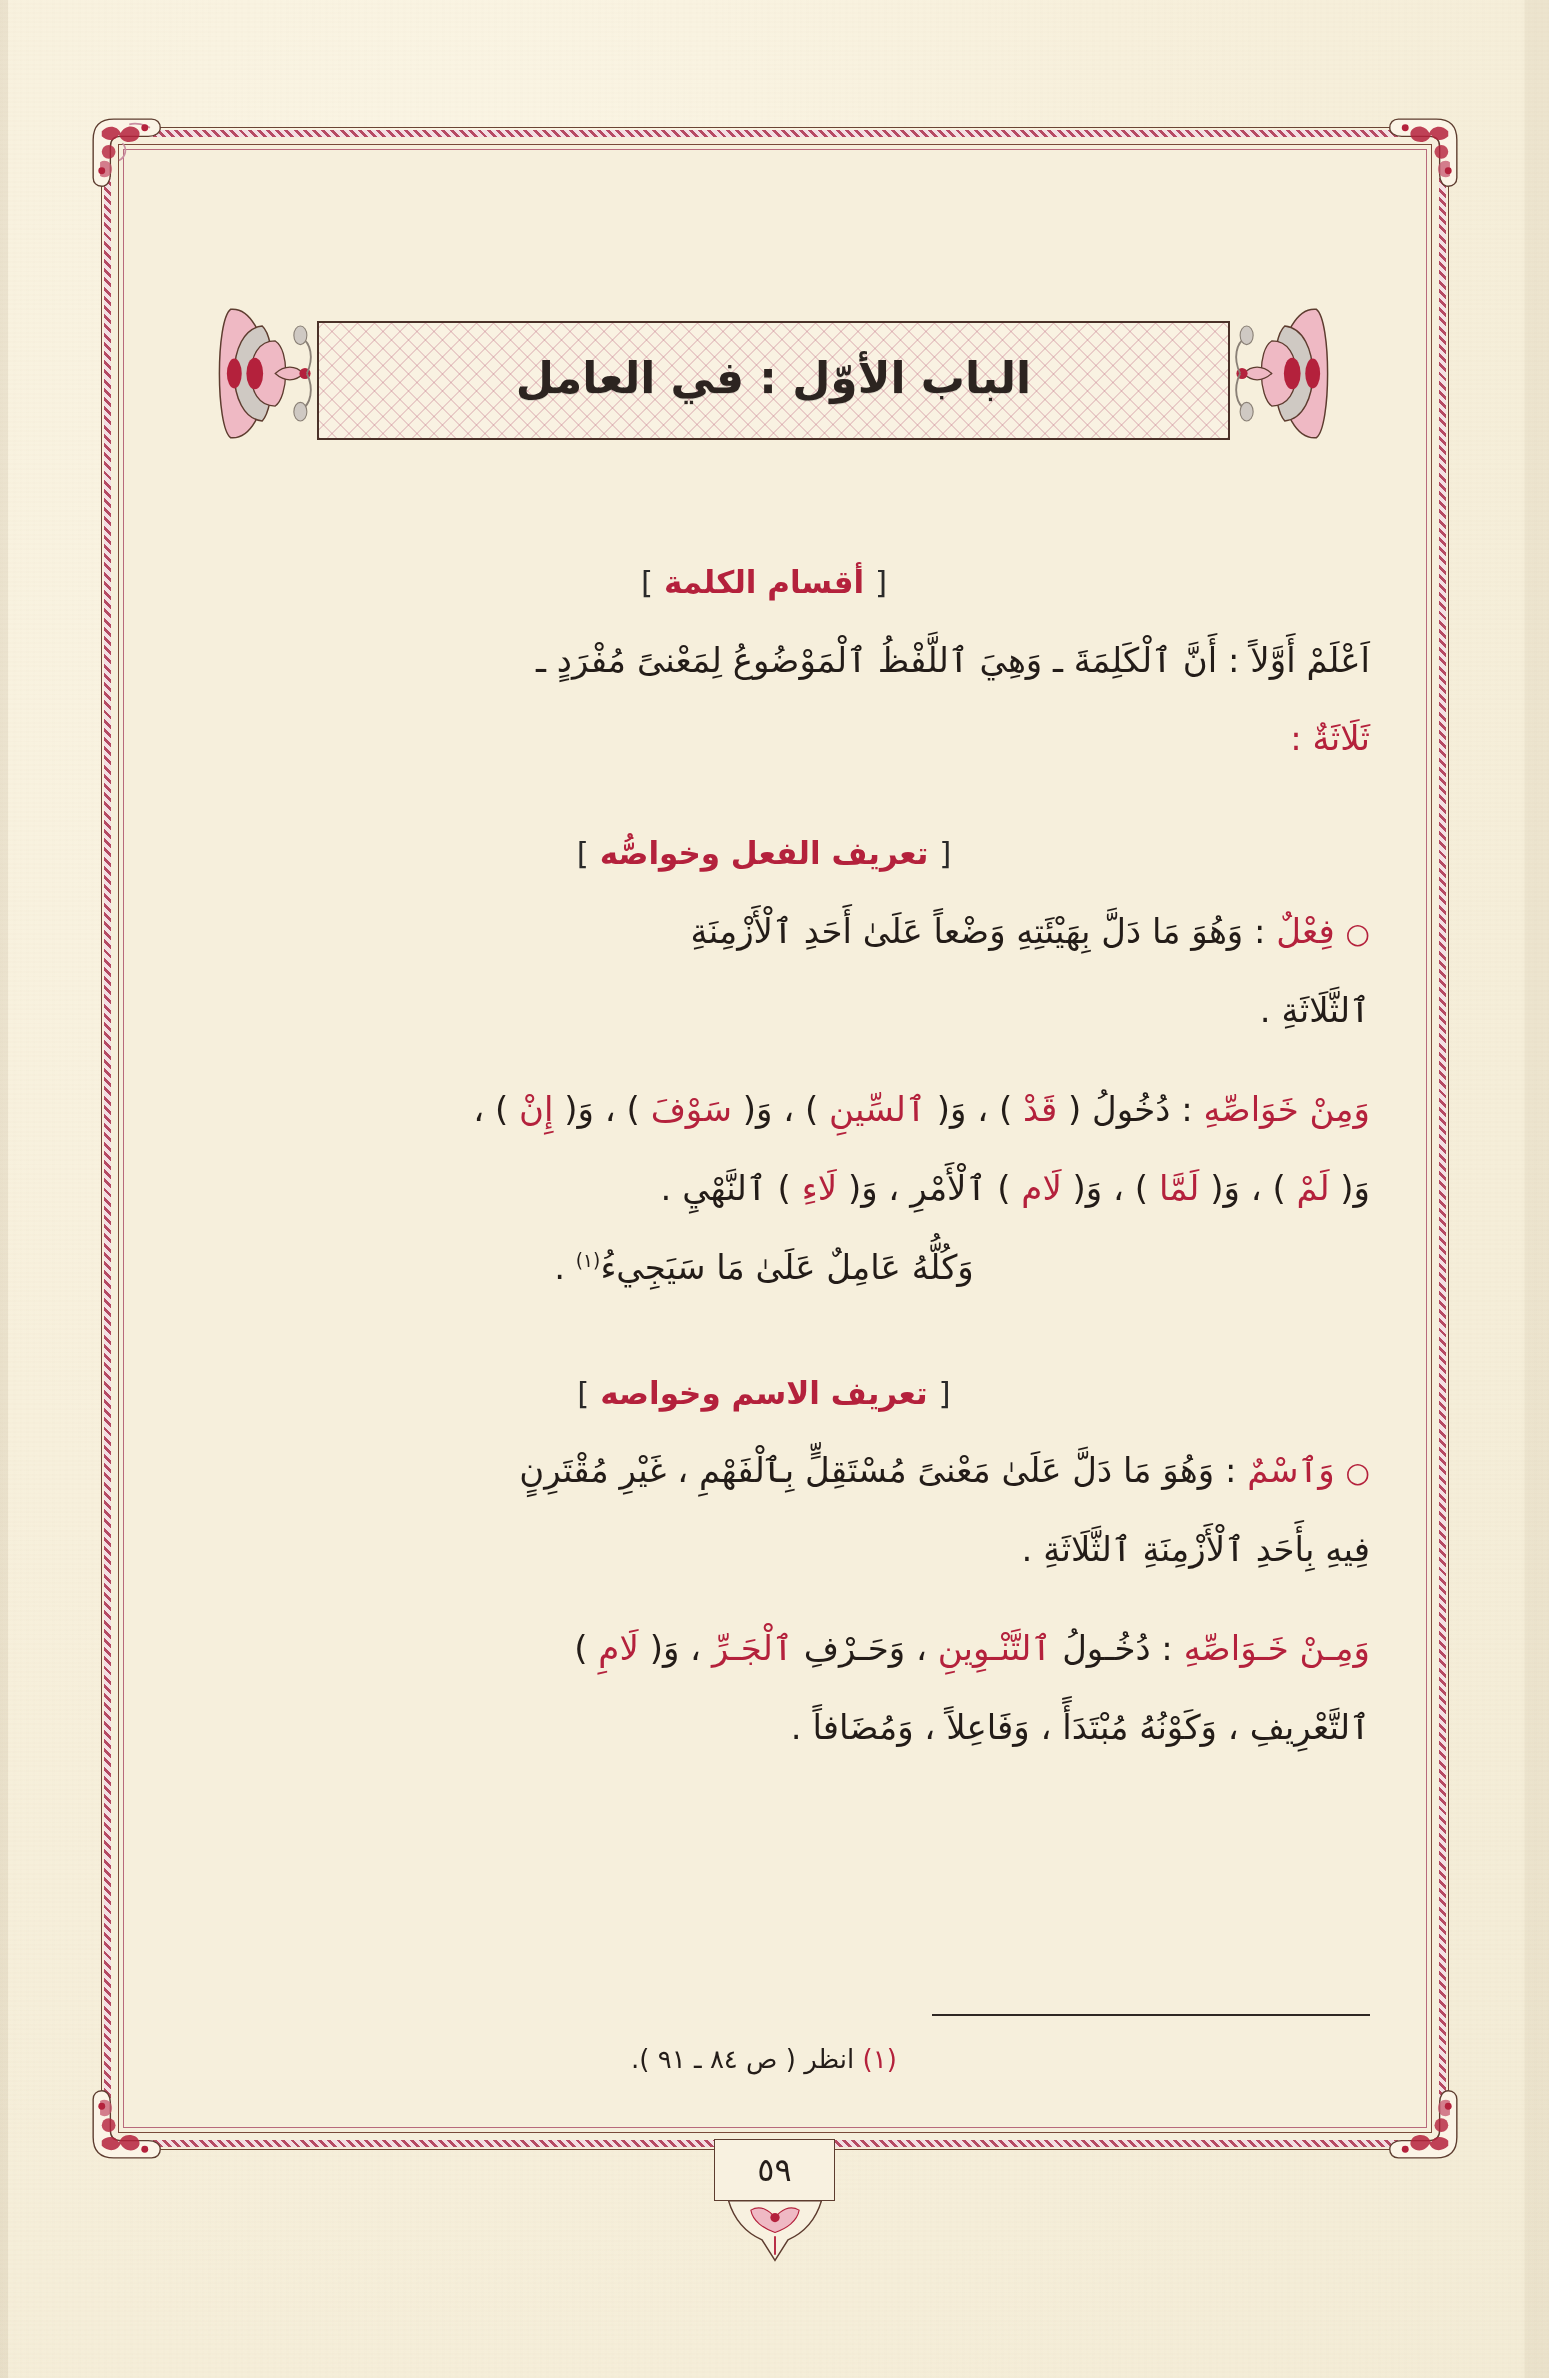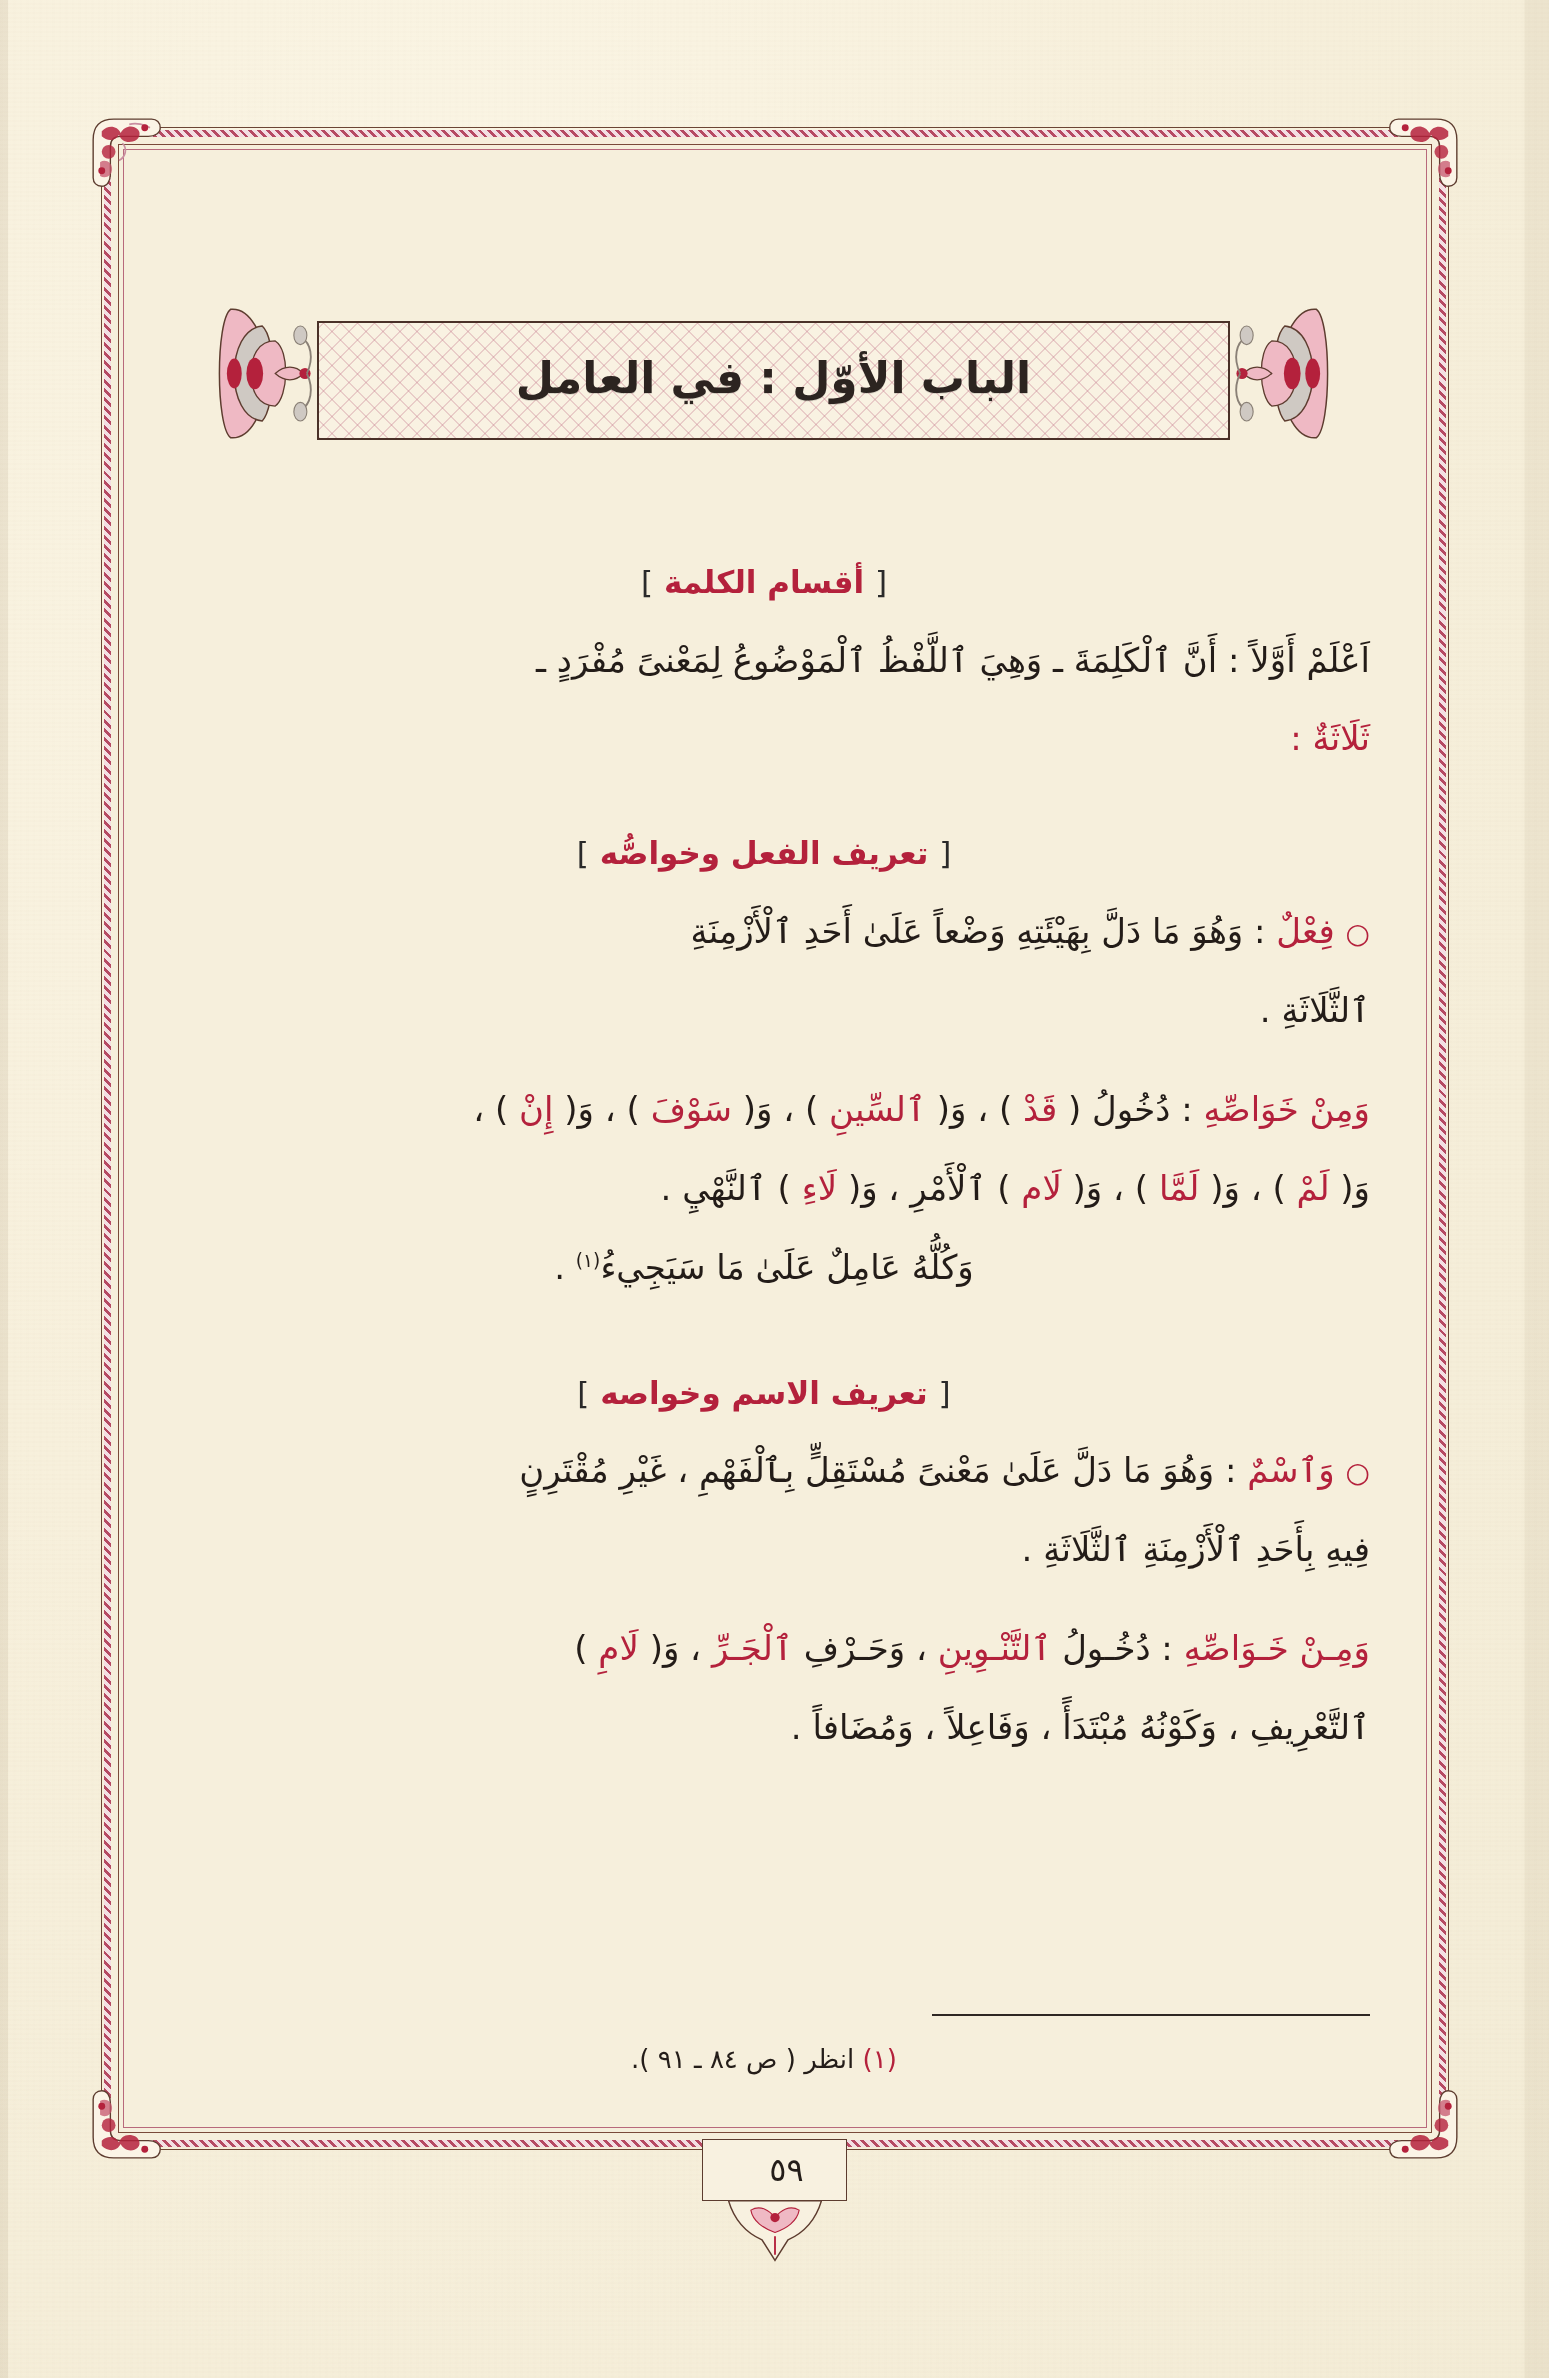--- a/index.html
+++ b/index.html
@@ -162,21 +162,20 @@
   }
   .pn-box{
     width:119px;height:60px;
     border:1.9px solid #5d3c2f;
     background:#f8f1e0;
     display:flex;align-items:center;justify-content:center;
     font-size:32px;color:#241d19;
     letter-spacing:1.9px;
     position:relative;
     z-index:2;
-    padding-left:24px;
   }
   .pn-tail{width:112px;height:65px;margin-top:-1.9px;}
   .pn-tail svg{width:100%;height:100%;display:block;}
 </style>
 </head>
 <body>
 
 <div id="page">
   <div class="grain"></div>
 

